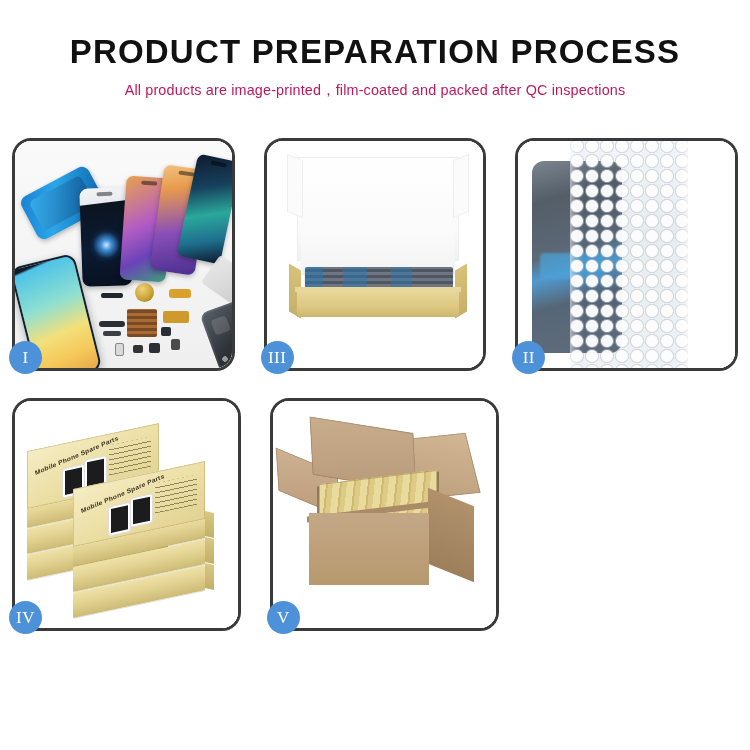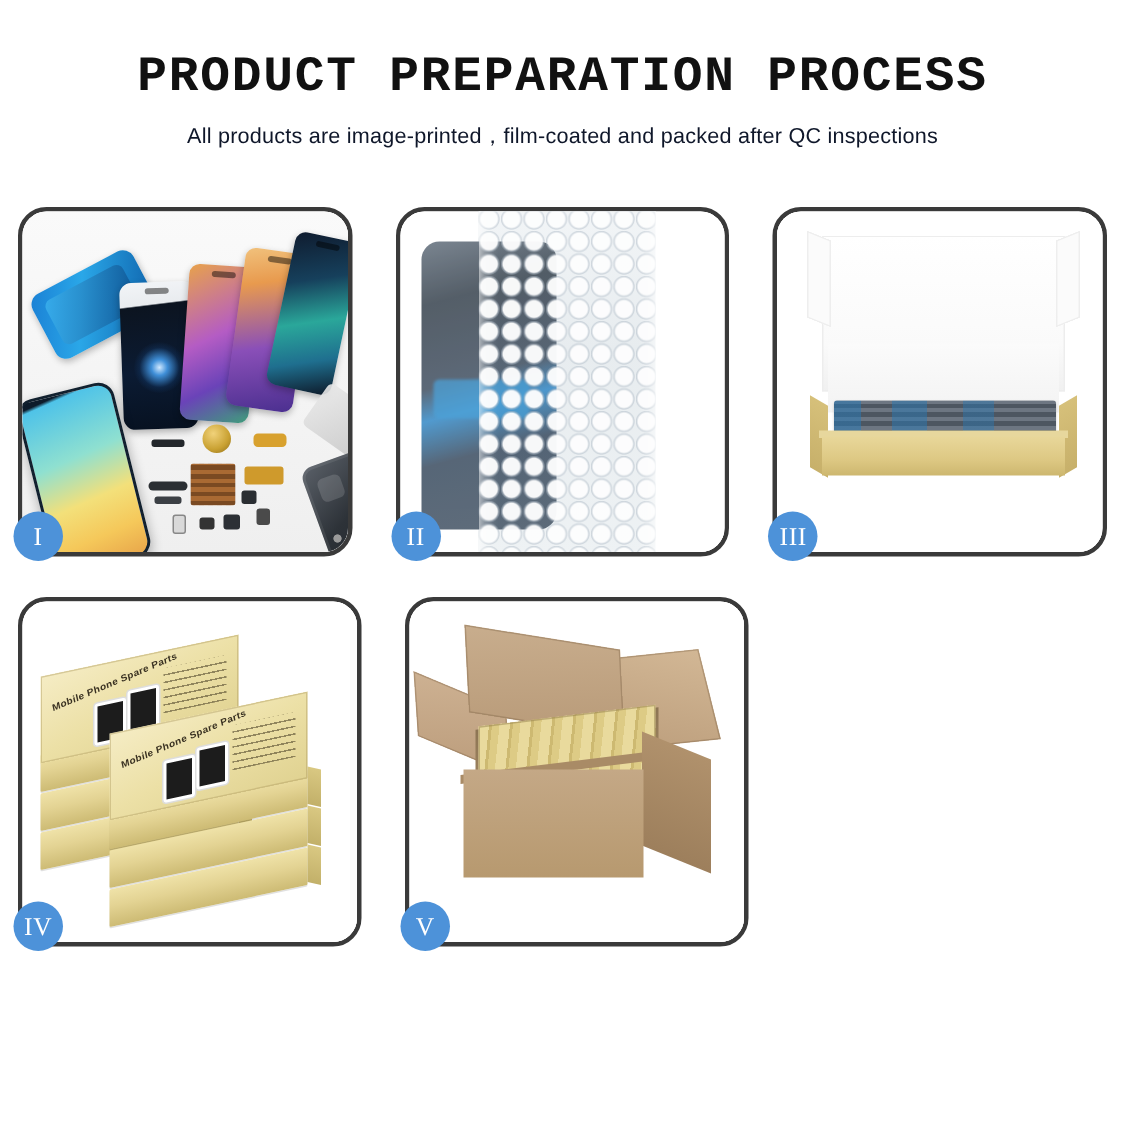--- a/index.html
+++ b/index.html
@@ -11,34 +11,34 @@
     width: 750px;
     height: 750px;
     overflow: hidden;
     font-family: "Liberation Sans", sans-serif;
     -webkit-font-smoothing: antialiased;
   }
 
   
   .header { text-align: center; padding-top: 34px; }
   .title {
-    font-family: Liberation Mono, monospace;
+    font-family: Liberation Sans, sans-serif;
     font-size: 33px;
     font-weight: 700;
     letter-spacing: 1.2px;
     color: #111111;
     line-height: 1.1;
     white-space: nowrap;
   }
   .subtitle {
     margin-top: 11px;
     font-family: "Liberation Sans", sans-serif;
     font-size: 14.4px;
     font-weight: 400;
-    color: #0f172a;
+    color: #be185d;
     letter-spacing: 0.15px;
     white-space: nowrap;
   }
 
   
   .grid {
     position: absolute;
     left: 12px;
     top: 138px;
     width: 726px;
@@ -411,41 +411,41 @@
           <span class="pt sq3"></span>
           <span class="pt sq4"></span>
           <span class="pt sq5"></span>
         </div>
       </div>
       <div class="badge">I</div>
     </div>
 
     <div class="panel">
       <div class="clip">
-        <div class="p2-bg"></div>
-        <div class="bw-sheet"></div>
-        <div class="bw-inner"></div>
-        <div class="bubbles"></div>
-        <div class="bw-edge"></div>
-      </div>
-      <div class="badge">II</div>
-    </div>
-
-    <div class="panel">
-      <div class="clip">
         <div class="p3-bg"></div>
         <div class="b3-lid"></div>
         <div class="b3-foam"></div>
         <div class="b3-left"></div>
         <div class="b3-right"></div>
         <div class="b3-content"></div>
         <div class="b3-rim"></div>
         <div class="b3-front"></div>
       </div>
       <div class="badge">III</div>
+    </div>
+
+    <div class="panel">
+      <div class="clip">
+        <div class="p2-bg"></div>
+        <div class="bw-sheet"></div>
+        <div class="bw-inner"></div>
+        <div class="bubbles"></div>
+        <div class="bw-edge"></div>
+      </div>
+      <div class="badge">II</div>
     </div>
 
   </div>
 
   <div class="row">
 
     <div class="panel">
       <div class="clip">
         <div class="p4-bg"></div>
         <div class="stack">

